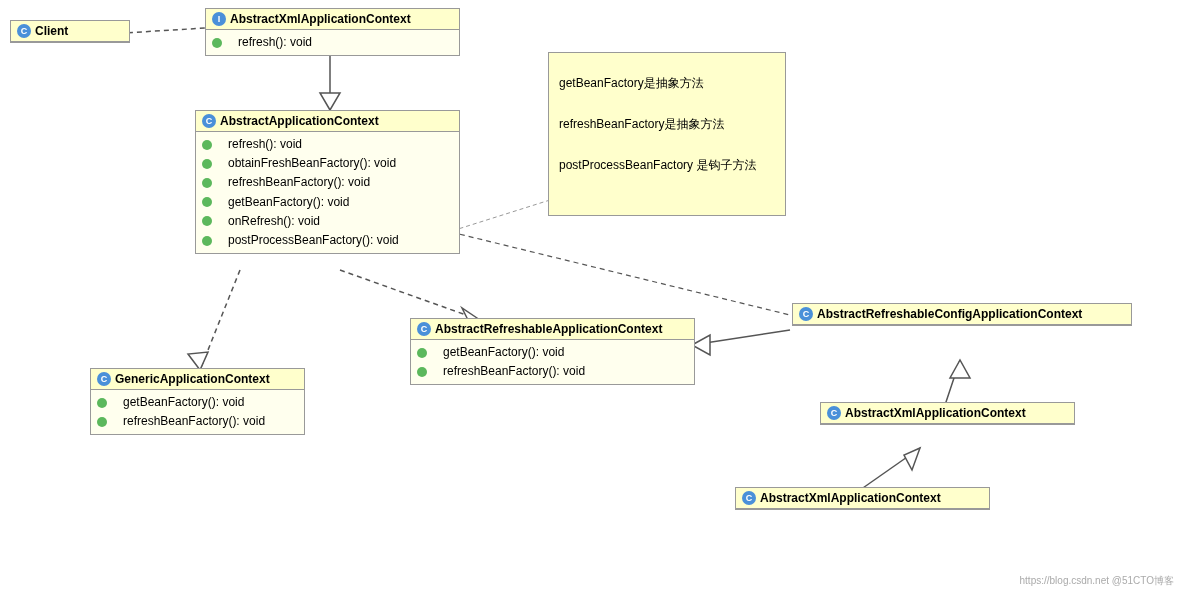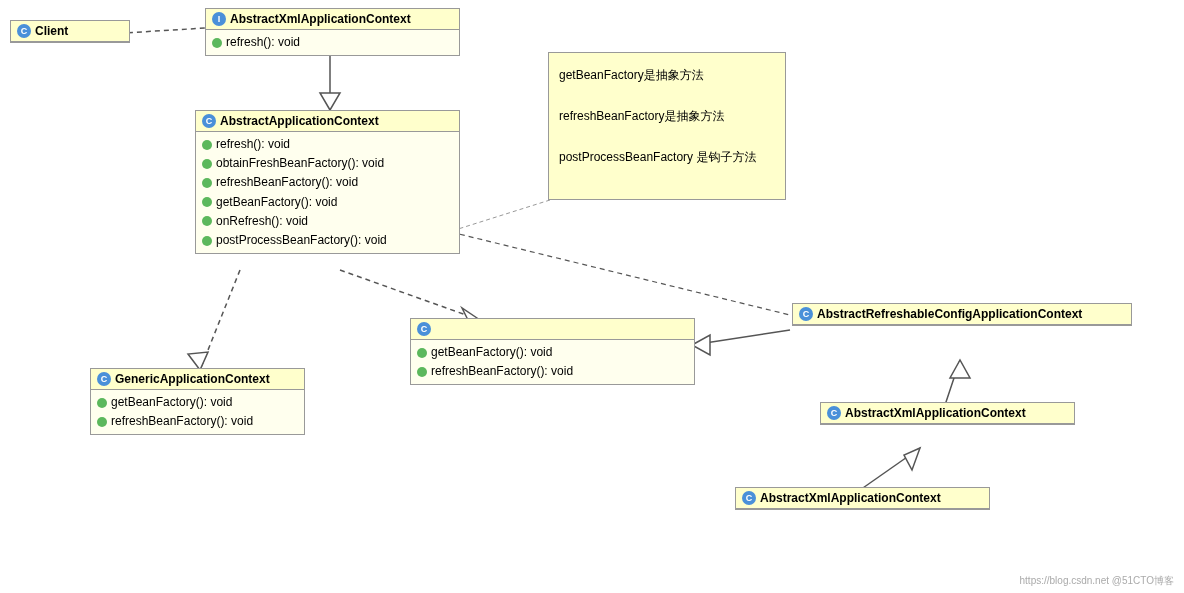--- a/index.html
+++ b/index.html
@@ -34,21 +34,21 @@
       gap: 4px;
       white-space: nowrap;
     }
     .uml-class .class-body {
       padding: 3px 6px;
       background: #ffffee;
     }
     .uml-class .class-body .method {
       display: flex;
       align-items: center;
-      gap: 4px;
+      gap: 16px;
       white-space: nowrap;
       line-height: 1.6;
     }
     .interface-icon {
       display: inline-block;
       width: 14px;
       height: 14px;
       background: #4a90d9;
       border-radius: 50%;
       color: white;
@@ -63,21 +63,21 @@
       width: 10px;
       height: 10px;
       background: #5cb85c;
       border-radius: 50%;
       flex-shrink: 0;
     }
     .note-box {
       position: absolute;
       border: 1.5px solid #999;
       background: #ffffcc;
-      padding: 12px 10px;
+      padding: 20px 10px;
       font-size: 12px;
       line-height: 1.7;
     }
     svg.arrows {
       position: absolute;
       top: 0;
       left: 0;
       width: 1184px;
       height: 593px;
       pointer-events: none;
@@ -183,20 +183,21 @@
     <br>
     <div>refreshBeanFactory是抽象方法</div>
     <br>
     <div>postProcessBeanFactory 是钩子方法</div>
     <br>
   </div>
 
   <div class="uml-class" style="left:410px; top:318px; width:285px;">
     <div class="class-header">
       <span class="interface-icon">C</span>
+      <span>AbstractRefreshableApplicationContext</span>
     </div>
     <div class="class-body">
       <div class="method">
         <span class="method-dot"></span>
         <span>getBeanFactory(): void</span>
       </div>
       <div class="method">
         <span class="method-dot"></span>
         <span>refreshBeanFactory(): void</span>
       </div>

